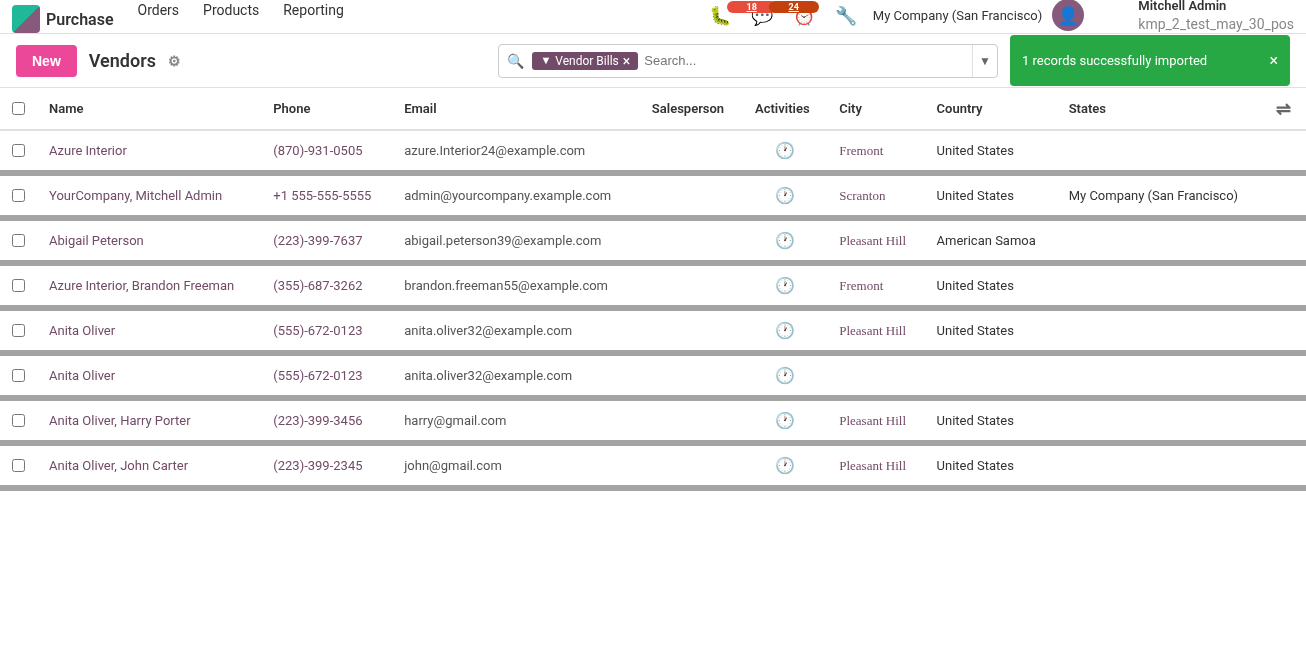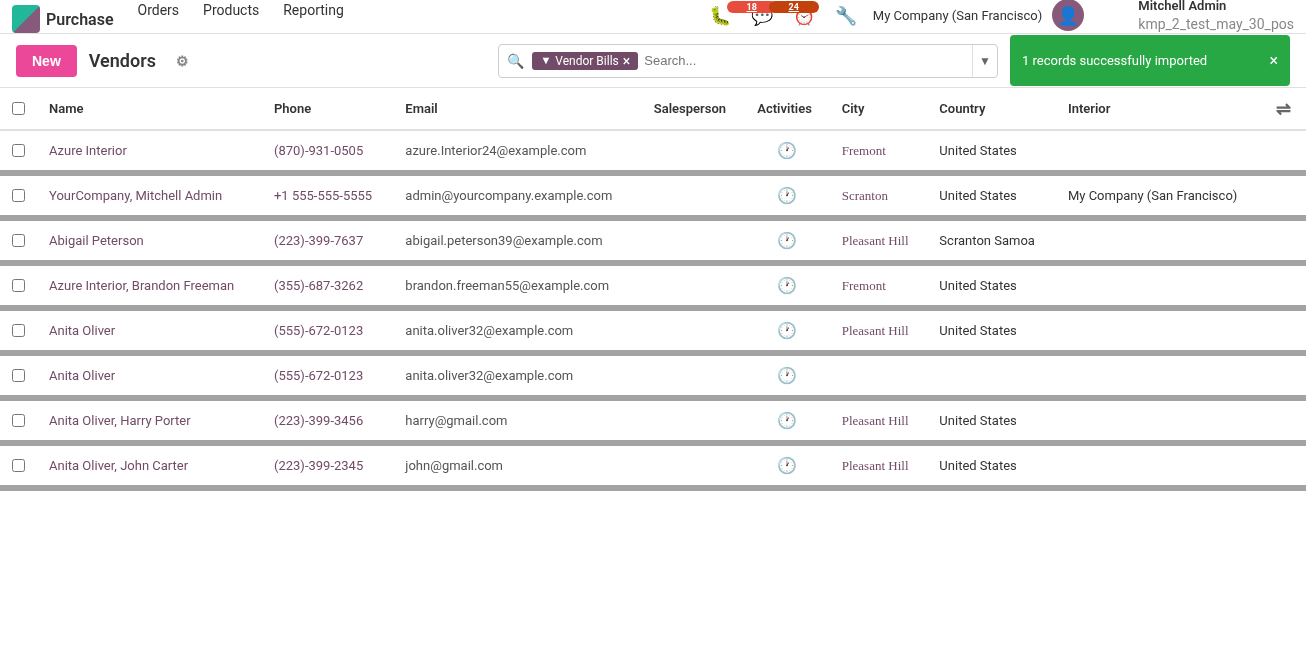--- a/index.html
+++ b/index.html
@@ -54,21 +54,21 @@
     
     .subheader {
       display: flex; align-items: center; padding: 8px 16px; background: #fff;
       border-bottom: 1px solid #e0e0e0; gap: 12px; height: 54px;
     }
     .btn-new {
       background: #ec4899; color: #fff; border: none; padding: 8px 16px;
       border-radius: 4px; font-size: 14px; font-weight: 600; cursor: pointer;
     }
     .page-title {
-      font-size: 18px; font-weight: 600; color: #333; display: flex; align-items: center; gap: 20px;
+      font-size: 18px; font-weight: 600; color: #333; display: flex; align-items: center; gap: 12px;
     }
     .gear-icon { color: #888; font-size: 14px; cursor: pointer; }
 
     
     .search-bar {
       display: flex; align-items: center; border: 1px solid #ccc; border-radius: 4px;
       overflow: hidden; flex: 1; max-width: 500px; height: 34px; margin-left: auto;
     }
     .search-icon-wrap {
       padding: 0 8px; color: #888; font-size: 14px; display: flex; align-items: center;
@@ -194,21 +194,21 @@
             <input type="checkbox" style="">
           </div>
         </th>
         <th>Name</th>
         <th>Phone</th>
         <th>Email</th>
         <th>Salesperson</th>
         <th>Activities</th>
         <th>City</th>
         <th>Country</th>
-        <th>Interior</th>
+        <th>States</th>
         <th>
           <span class="adjust-icon">⇌</span>
         </th>
       </tr>
     </thead>
     <tbody id="table-body">
     <tr>
     <td>
       <div class="checkbox-wrap">
         <input type="checkbox" style="">
@@ -251,21 +251,21 @@
       </div>
     </td>
     <td class="name-cell">Abigail Peterson</td>
     <td class="phone-cell">(223)-399-7637</td>
     <td class="email-cell">abigail.peterson39@example.com</td>
     <td></td>
     <td style="text-align:center;">
       <span class="activity-icon">🕐</span>
     </td>
     <td class="city-cell">Pleasant Hill</td>
-    <td>Scranton Samoa</td>
+    <td>American Samoa</td>
     <td></td>
     <td></td>
   </tr>
         <tr>
     <td>
       <div class="checkbox-wrap">
         <input type="checkbox" style="">
       </div>
     </td>
     <td class="name-cell">Azure Interior, Brandon Freeman</td>

